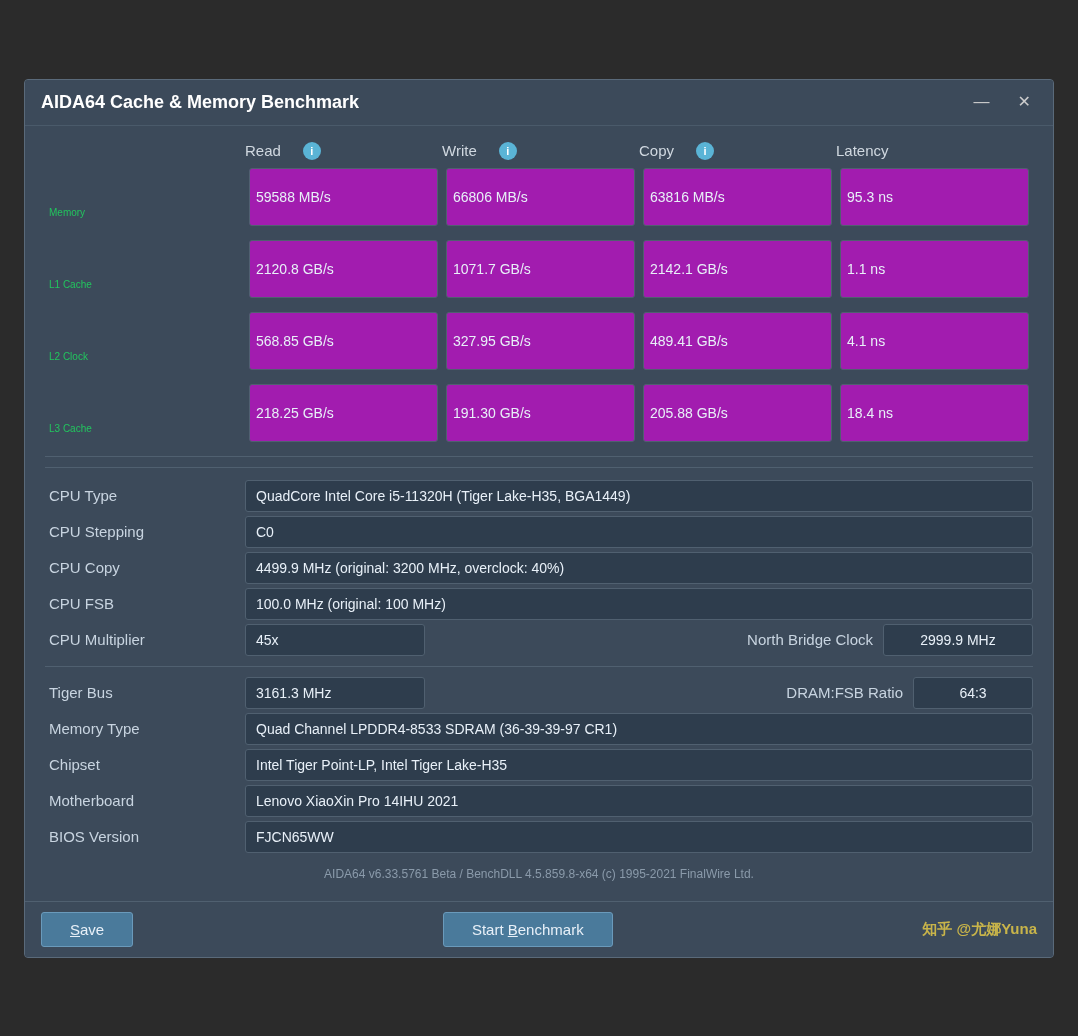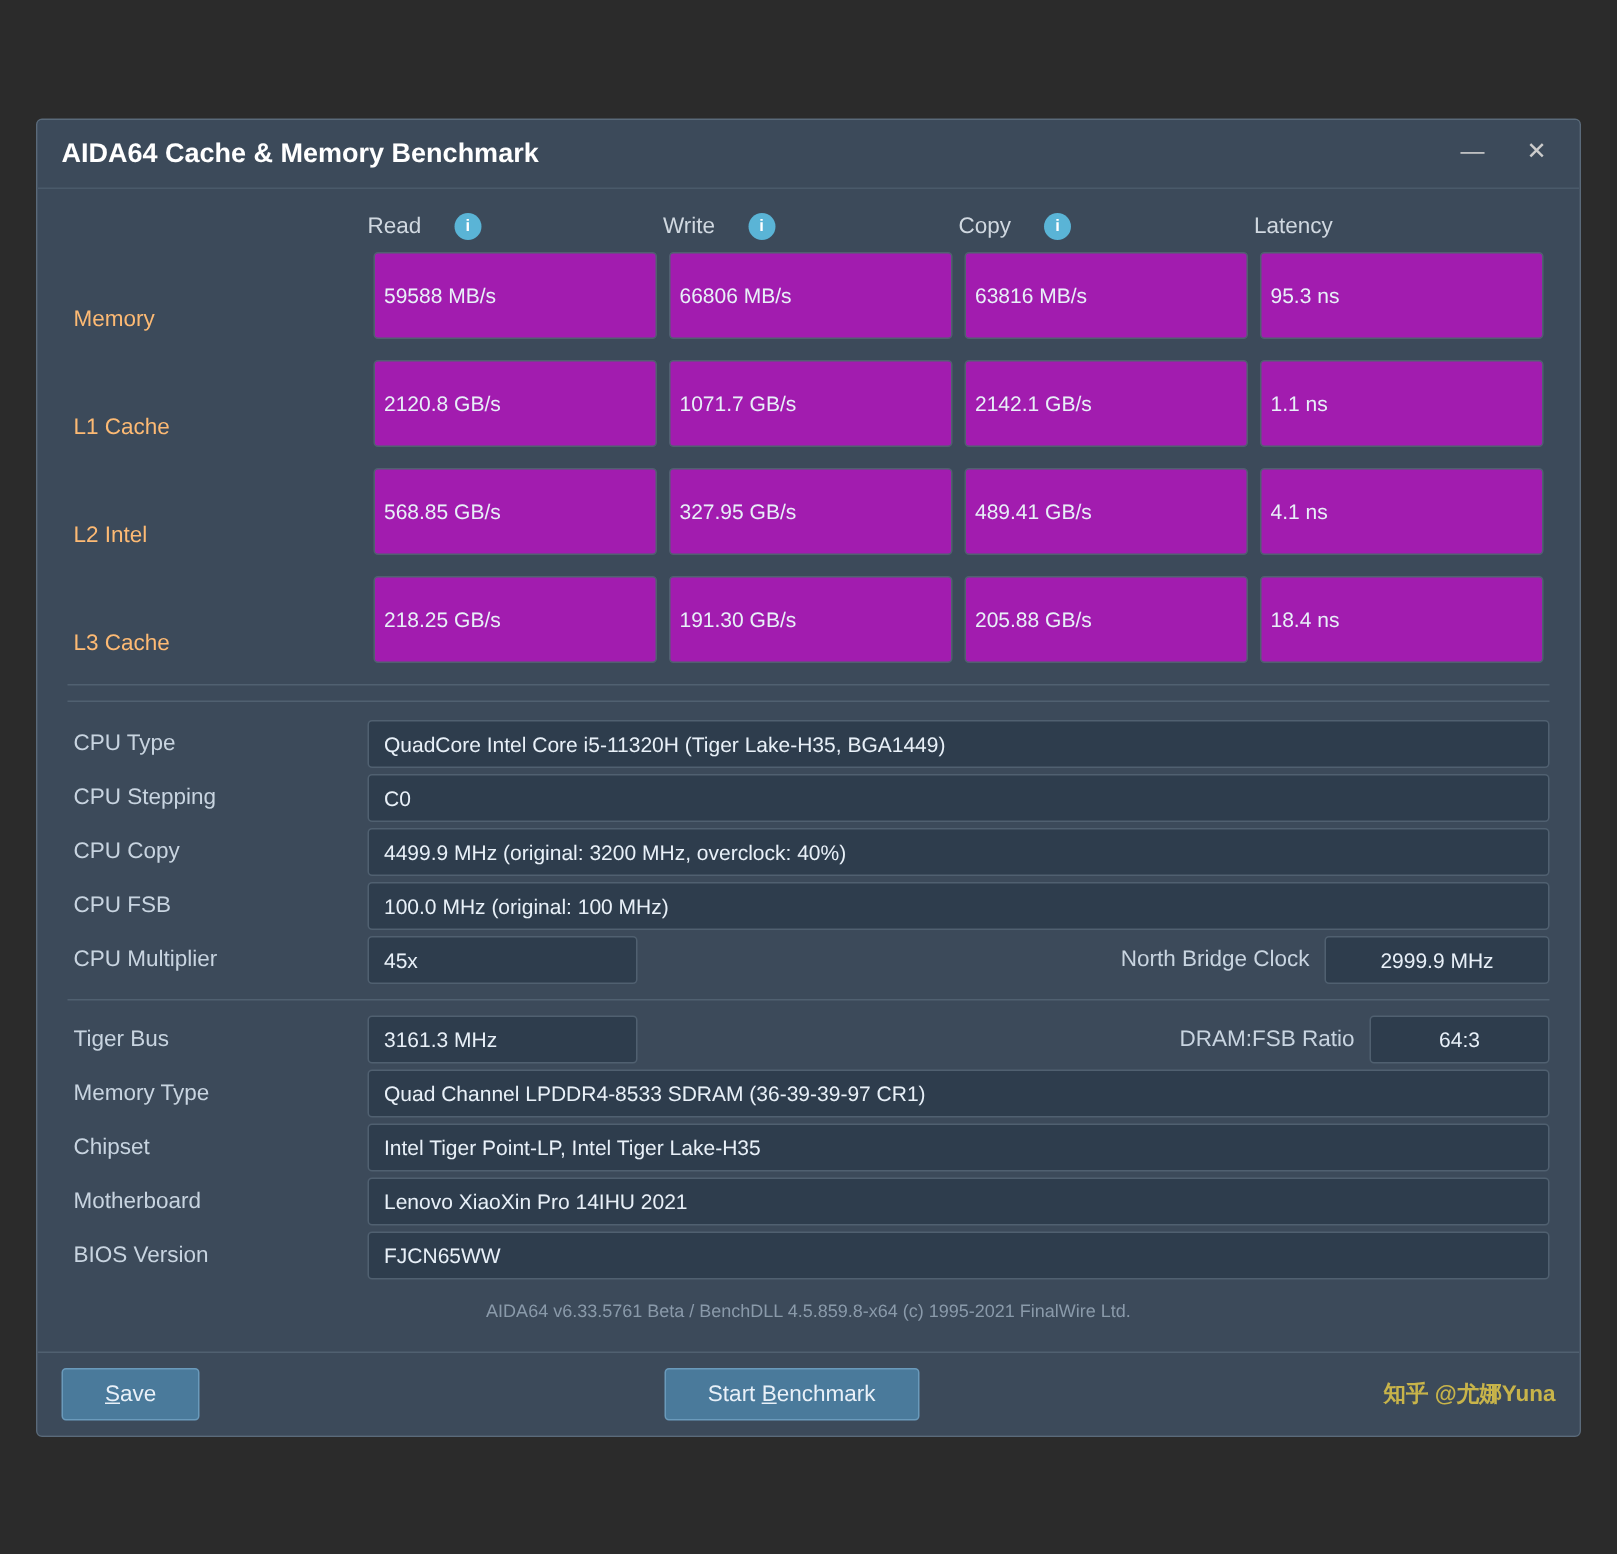--- a/index.html
+++ b/index.html
@@ -82,22 +82,22 @@
     }
 
     
     .data-row {
       display: grid;
       grid-template-columns: 200px 1fr 1fr 1fr 1fr;
       align-items: center;
       margin-bottom: 14px;
     }
     .row-label {
-      color: #fdba74;
-      font-size: 15px;
+      color: #22c55e;
+      font-size: 10px;
       padding-left: 4px;
       margin-top: 32px;
     }
     .value-box {
       background: #a21caf;
       border: 1px solid #506070;
       border-radius: 3px;
       text-align: left;
       padding: 20px 6px;
       color: #e8f0f8;
@@ -211,21 +211,21 @@
       <div class="value-box">95.3 ns</div>
     </div>
         <div class="data-row">
       <div class="row-label">L1 Cache</div>
       <div class="value-box">2120.8 GB/s</div>
       <div class="value-box">1071.7 GB/s</div>
       <div class="value-box">2142.1 GB/s</div>
       <div class="value-box">1.1 ns</div>
     </div>
         <div class="data-row">
-      <div class="row-label">L2 Intel</div>
+      <div class="row-label">L2 Clock</div>
       <div class="value-box">568.85 GB/s</div>
       <div class="value-box">327.95 GB/s</div>
       <div class="value-box">489.41 GB/s</div>
       <div class="value-box">4.1 ns</div>
     </div>
         <div class="data-row">
       <div class="row-label">L3 Cache</div>
       <div class="value-box">218.25 GB/s</div>
       <div class="value-box">191.30 GB/s</div>
       <div class="value-box">205.88 GB/s</div>

